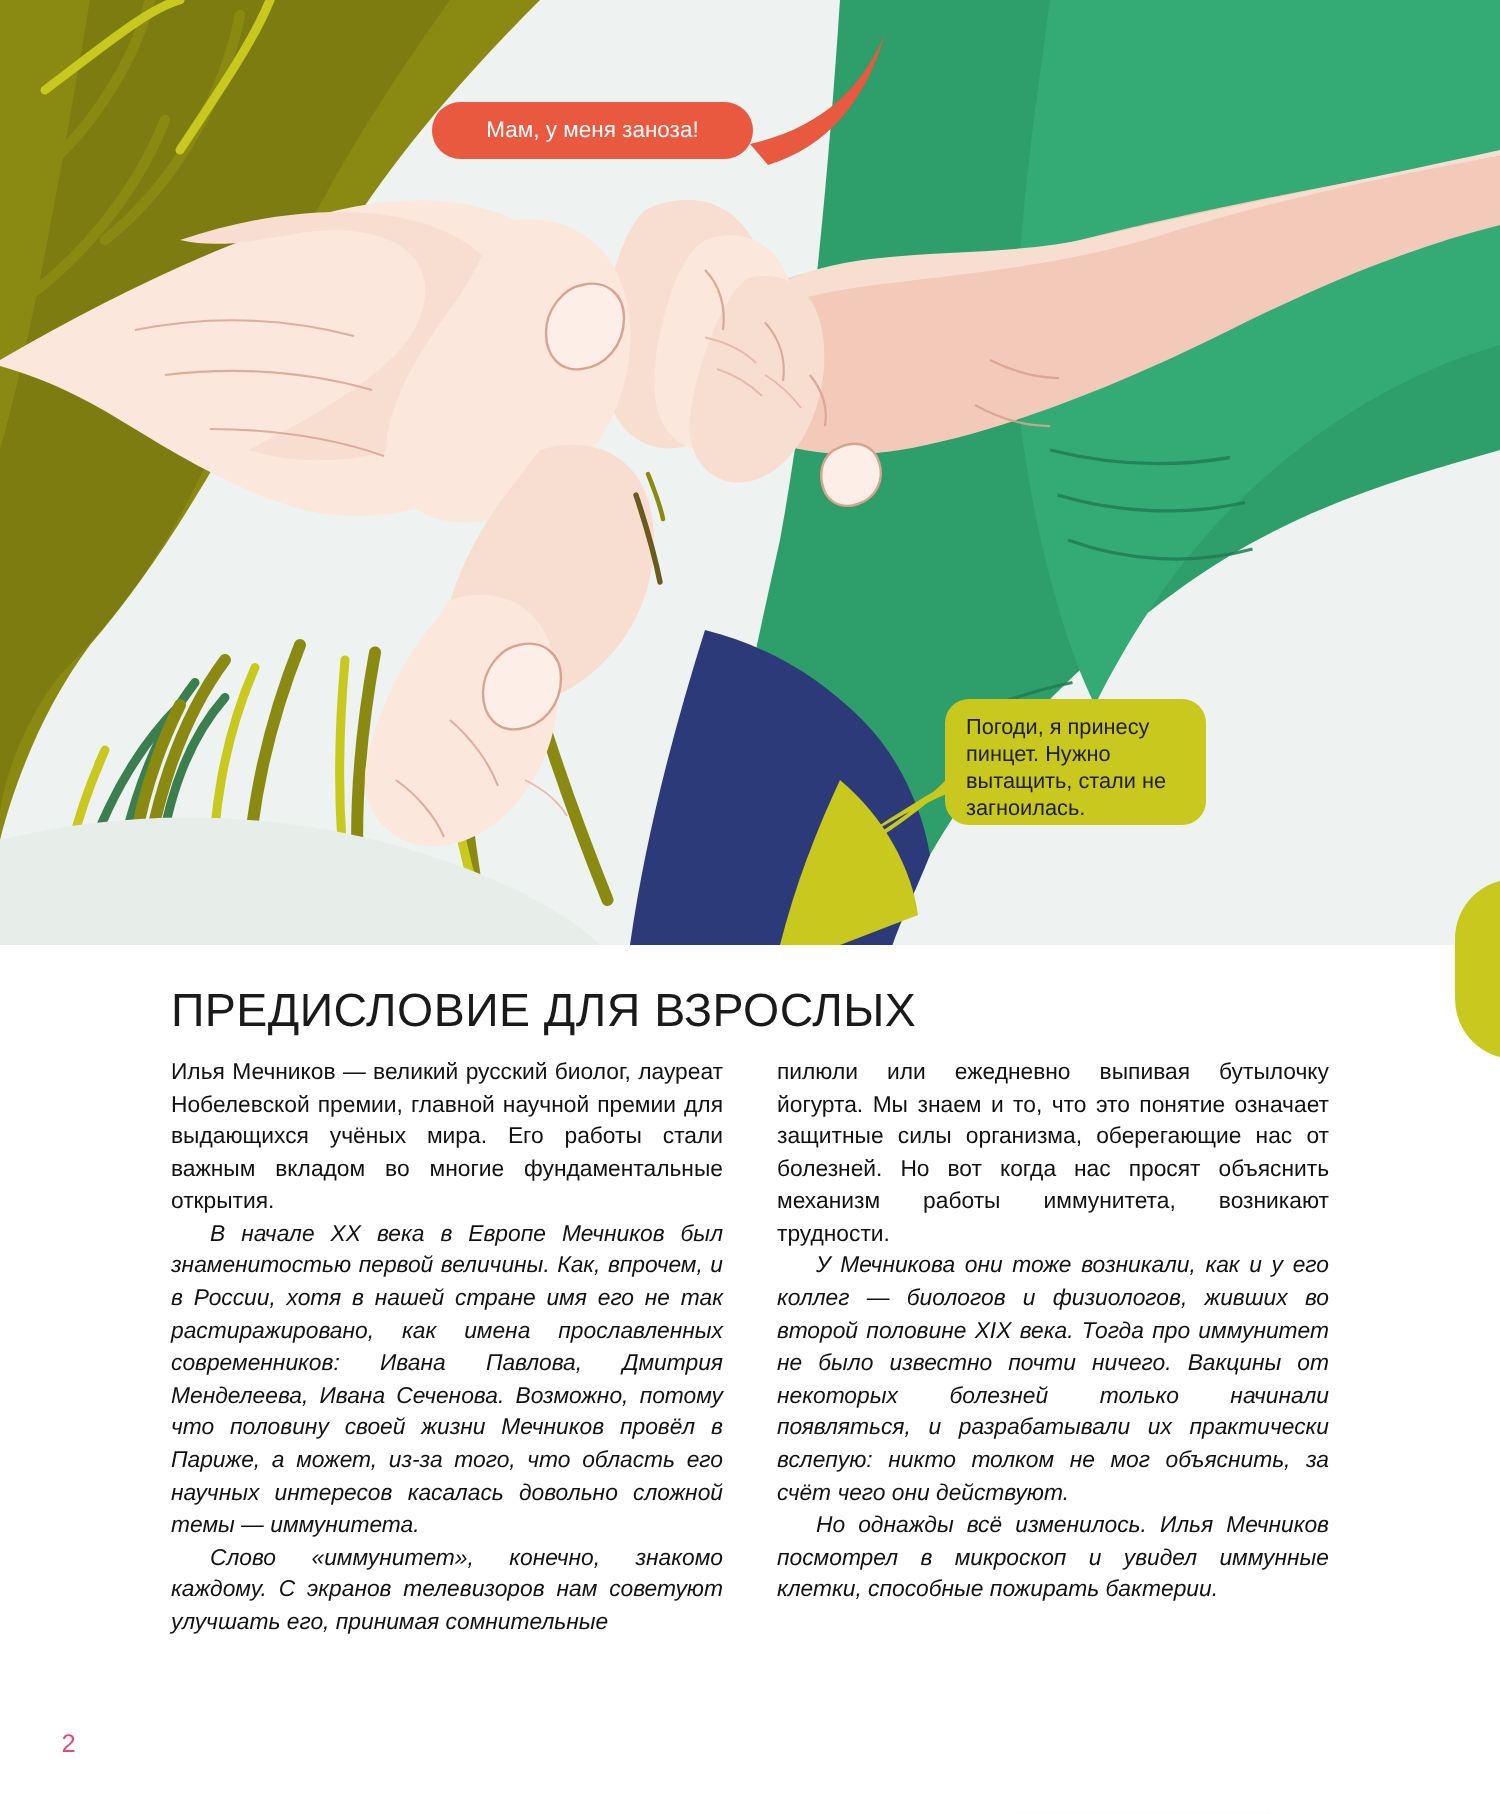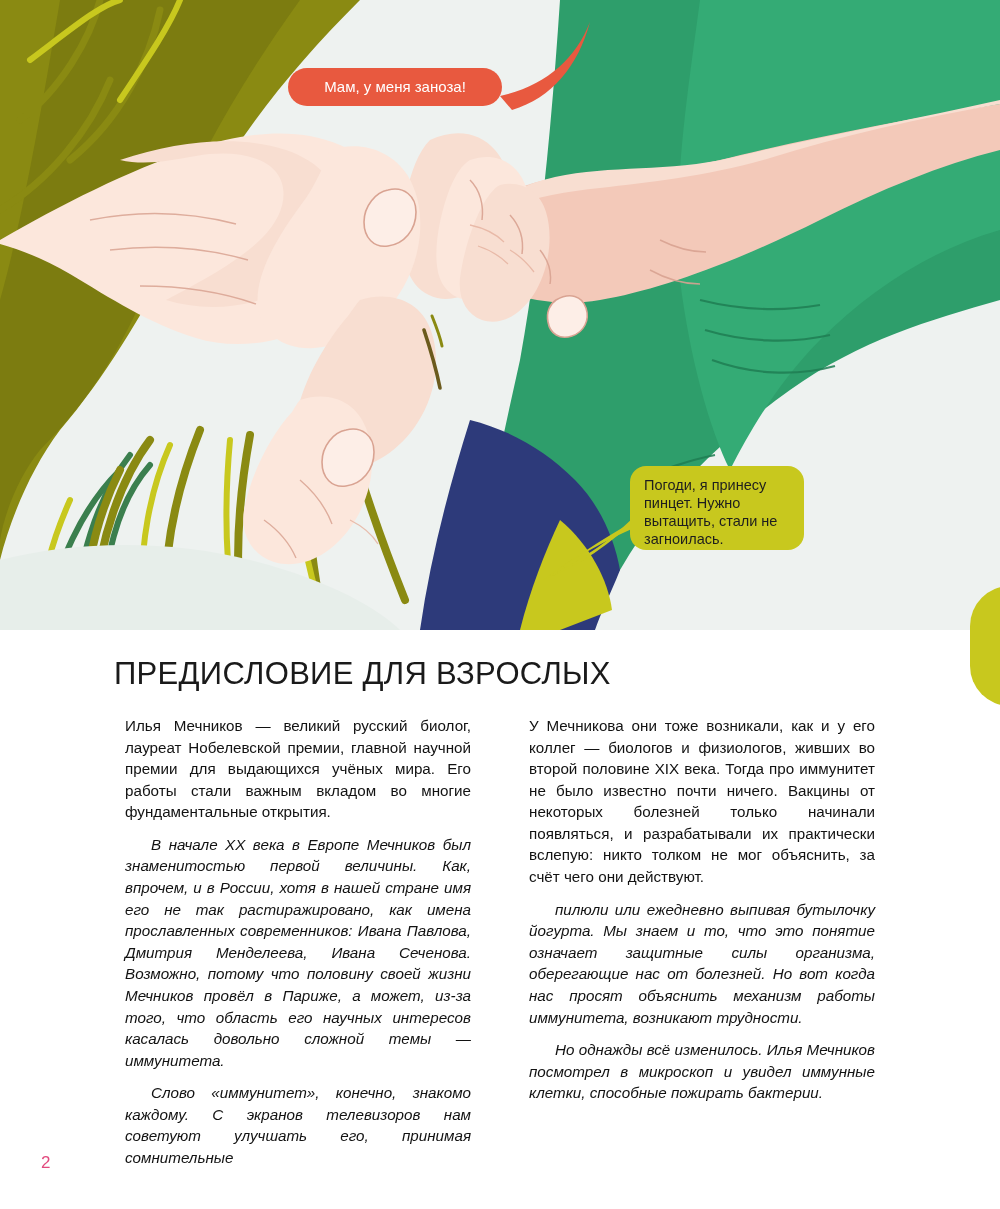--- a/index.html
+++ b/index.html
@@ -85,21 +85,21 @@
     left: 114px;
     top: 74px;
     width: 772px;
     display: flex;
     gap: 36px;
   }
   .column {
     width: 368px;
   }
   .column p {
-    margin: 11px;
+    margin: 0;
     font-size: 15.2px;
     line-height: 1.42;
     text-align: justify;
     color: #121212;
     hyphens: manual;
   }
   .column p + p {
     text-indent: 26px;
     font-style: italic;
   }
@@ -245,22 +245,22 @@
 <div class="article">
   <h1 class="page-title">ПРЕДИСЛОВИЕ ДЛЯ ВЗРОСЛЫХ</h1>
 
   <div class="columns">
     <div class="column">
       <p>Илья Мечников — великий русский биолог, лауреат Нобелевской премии, главной научной премии для выдающихся учёных мира. Его работы стали важным вкладом во многие фундаментальные открытия.</p>
       <p>В начале XX века в Европе Мечников был знаменитостью первой величины. Как, впрочем, и в России, хотя в нашей стране имя его не так растиражировано, как имена прославленных современников: Ивана Павлова, Дмитрия Менделеева, Ивана Сеченова. Возможно, потому что половину своей жизни Мечников провёл в Париже, а может, из-за того, что область его научных интересов касалась довольно сложной темы — иммунитета.</p>
       <p>Слово «иммунитет», конечно, знакомо каждому. С экранов телевизоров нам советуют улучшать его, принимая сомнительные</p>
     </div>
     <div class="column">
+      <p>пилюли или ежедневно выпивая бутылочку йогурта. Мы знаем и то, что это понятие означает защитные силы организма, оберегающие нас от болезней. Но вот когда нас просят объяснить механизм работы иммунитета, возникают трудности.</p>
       <p>У Мечникова они тоже возникали, как и у его коллег — биологов и физиологов, живших во второй половине XIX века. Тогда про иммунитет не было известно почти ничего. Вакцины от некоторых болезней только начинали появляться, и разрабатывали их практически вслепую: никто толком не мог объяснить, за счёт чего они действуют.</p>
-      <p>пилюли или ежедневно выпивая бутылочку йогурта. Мы знаем и то, что это понятие означает защитные силы организма, оберегающие нас от болезней. Но вот когда нас просят объяснить механизм работы иммунитета, возникают трудности.</p>
       <p>Но однажды всё изменилось. Илья Мечников посмотрел в микроскоп и увидел иммунные клетки, способные пожирать бактерии.</p>
     </div>
   </div>
 
   <div class="page-number">2</div>
 </div>
 
 <div class="corner-blob"></div>
 
 </body></html>

